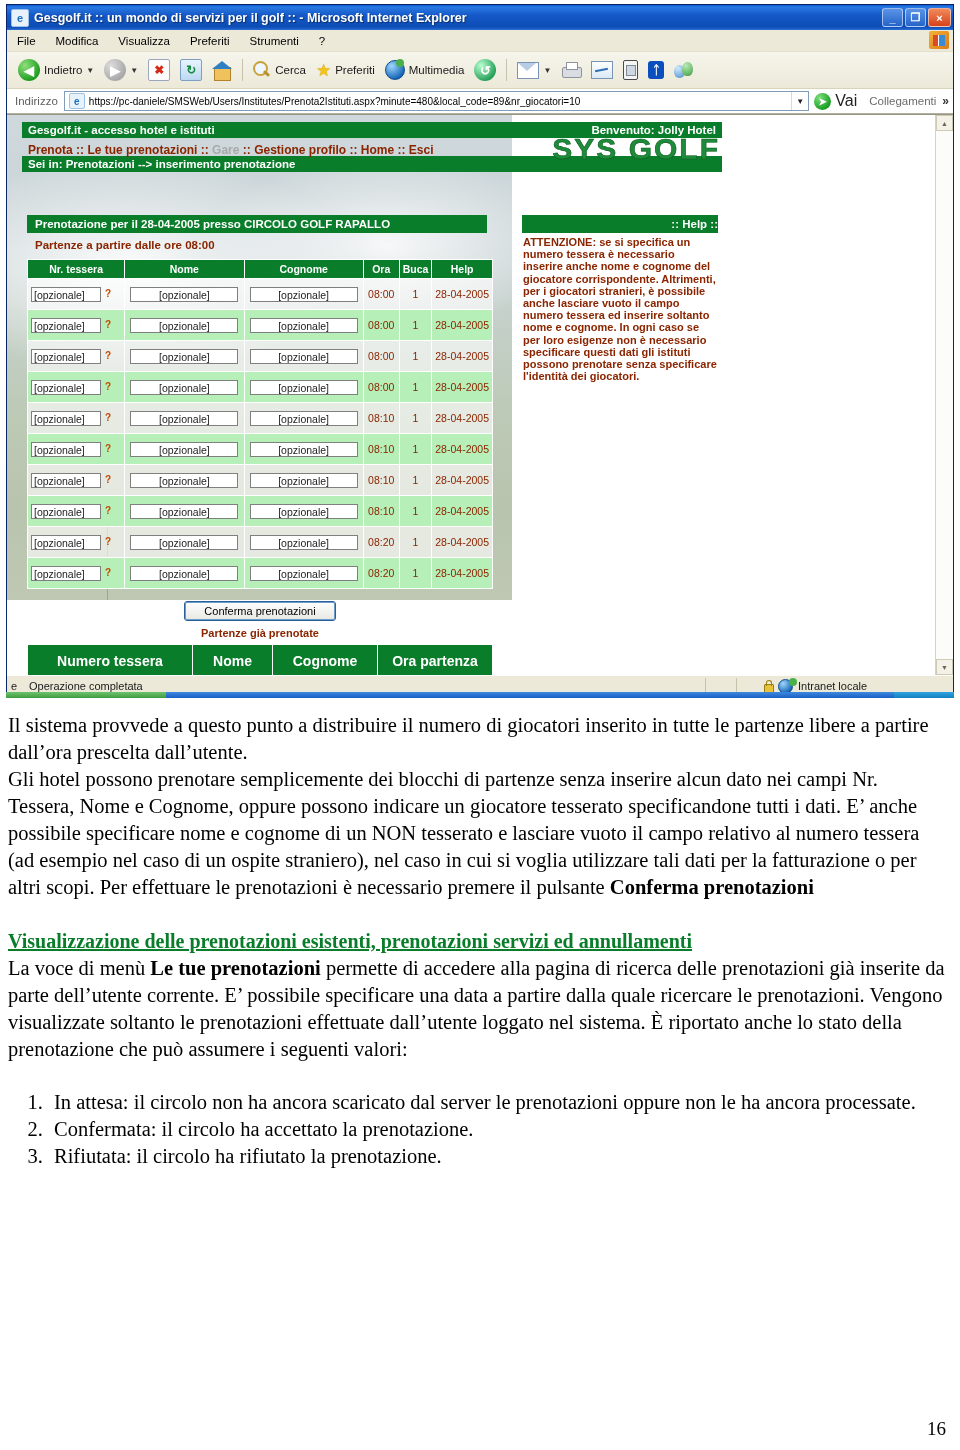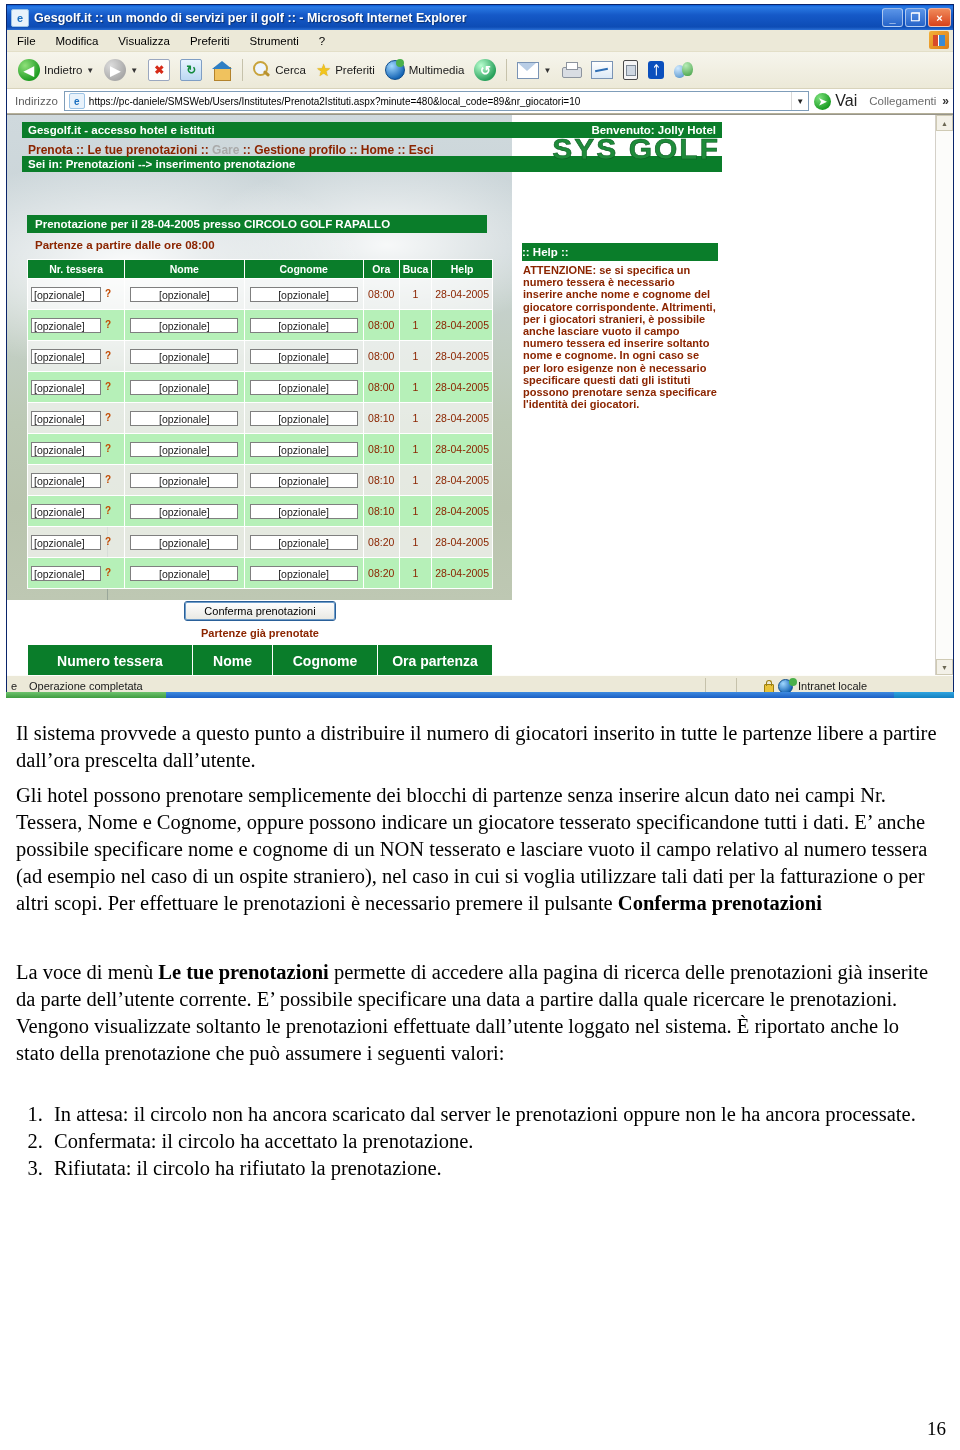--- a/index.html
+++ b/index.html
@@ -373,21 +373,21 @@
   }
 
   
   .help {
     position: absolute; left: 495px; top: 0px; width: 196px;
   }
   .help-hdr {
     background: #0a7d2a; color: #ffffff;
     font-family: "Liberation Sans", sans-serif;
     font-size: 11.5px; font-weight: bold;
-    text-align: left; padding: 3px 0; margin-top: 28px;
+    text-align: right; padding: 3px 0;
   }
   .help-body {
     color: #8b2500;
     font-family: "Liberation Sans", sans-serif;
     font-size: 11px; font-weight: bold;
     line-height: 12.2px;
     padding: 3px 1px 0 1px;
   }
 
   
@@ -417,21 +417,21 @@
   .taskstrip .b2 { width: 60px; background: linear-gradient(to bottom,#2fa4e0,#1380c0); }
 
   
   #doc {
     position: absolute;
     left: 8px; top: 712px; right: 14px;
     font-family: "Liberation Serif", serif;
     color: #000000;
   }
   #doc p {
-    margin: 8px;
+    margin: 0;
     font-size: 20.5px;
     line-height: 27px;
     text-align: left;
   }
   #doc .spacer { height: 26px; }
   #doc h2 {
     margin: 0;
     font-size: 20px;
     font-weight: bold;
     color: #0a7d2a;
@@ -730,20 +730,21 @@
 <div class="taskstrip">
   <div class="g"></div>
   <div class="b"></div>
   <div class="b2"></div>
 </div>
 
 <div id="doc">
   <p>Il sistema provvede a questo punto a distribuire il numero di giocatori inserito in tutte le partenze libere a partire dall’ora prescelta dall’utente.</p>
   <p><span>Gli hotel possono prenotare semplicemente dei blocchi di partenze senza inserire alcun dato nei campi Nr. Tessera, Nome e Cognome, oppure possono indicare un giocatore tesserato specificandone tutti i dati. E’ anche possibile specificare nome e cognome di un NON tesserato e lasciare vuoto il campo relativo al numero tessera (ad esempio nel caso di un ospite straniero), nel caso in cui si voglia utilizzare tali dati per la fatturazione o per altri scopi. Per effettuare le prenotazioni è necessario premere il pulsante </span><b>Conferma prenotazioni</b></p>
   <div class="spacer"></div>
+  <h2>Visualizzazione delle prenotazioni esistenti, prenotazioni servizi ed annullamenti</h2>
   <p><span>La voce di menù </span><b>Le tue prenotazioni</b><span> permette di accedere alla pagina di ricerca delle prenotazioni già inserite da parte dell’utente corrente. E’ possibile specificare una data a partire dalla quale ricercare le prenotazioni. Vengono visualizzate soltanto le prenotazioni effettuate dall’utente loggato nel sistema. È riportato anche lo stato della prenotazione che può assumere i seguenti valori:</span></p>
   <div class="spacer"></div>
   <ol>
     <li>In attesa: il circolo non ha ancora scaricato dal server le prenotazioni oppure non le ha ancora processate.</li>
     <li>Confermata: il circolo ha accettato la prenotazione.</li>
     <li>Rifiutata: il circolo ha rifiutato la prenotazione.</li>
   </ol>
 </div>
 
 <div class="pagenum">16</div>

